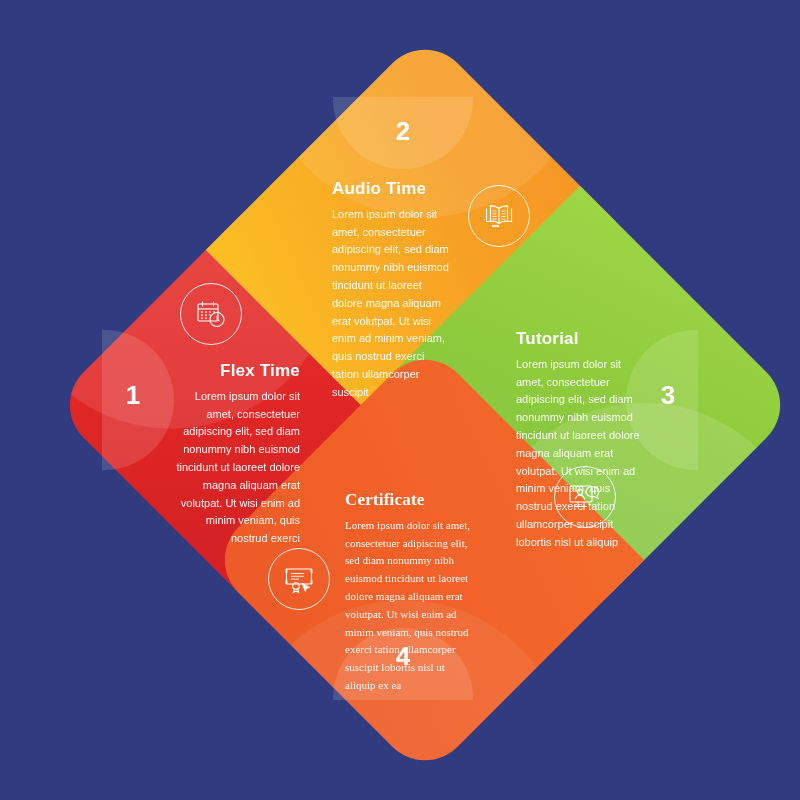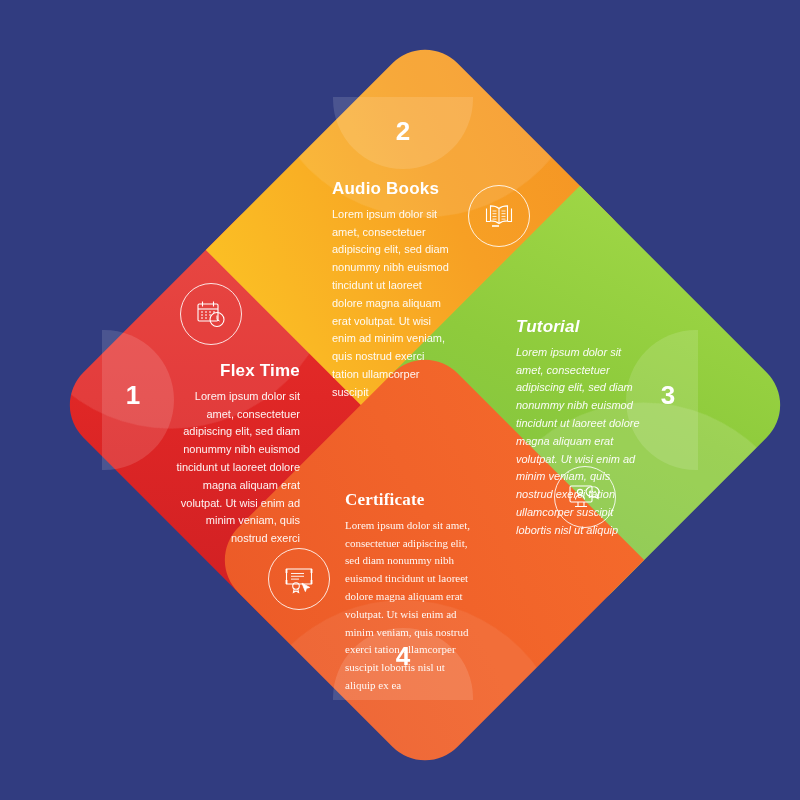--- a/index.html
+++ b/index.html
@@ -87,21 +87,21 @@
     font-size: 11px;
     line-height: 1.62;
     margin: 0;
     color: rgba(255,255,255,.94);
     font-weight: normal;
   }
 
   
   #content-1 { left: 176px; top: 362px; width: 124px; text-align: right; }
   #content-2 { left: 332px; top: 180px; width: 118px; }
-  #content-3 { left: 516px; top: 318px; width: 124px; font-style: italic; }
+  #content-3 { left: 516px; top: 330px; width: 124px; }
   #content-4 { left: 345px; top: 491px; width: 126px; font-family: Liberation Serif, serif; }
 
   
   .icon-badge {
     position: absolute;
     width: 60px; height: 60px;
     border: 1.4px solid rgba(255,255,255,.85);
     border-radius: 50%;
     display: flex;
     align-items: center;
@@ -256,21 +256,21 @@
       <path d="M20 21.2l7.6 4.2-3.2.9-1 3.2z" fill="#ffffff" stroke-width=".9"></path>
     </svg>
   </div>
 
   <div class="content" id="content-1">
     <div class="panel-title">Flex Time</div>
     <div class="panel-body">Lorem ipsum dolor sit amet, consectetuer adipiscing elit, sed diam nonummy nibh euismod tincidunt ut laoreet dolore magna aliquam erat volutpat. Ut wisi enim ad minim veniam, quis nostrud exerci</div>
   </div>
 
   <div class="content" id="content-2">
-    <div class="panel-title">Audio Books</div>
+    <div class="panel-title">Audio Time</div>
     <div class="panel-body">Lorem ipsum dolor sit amet, consectetuer adipiscing elit, sed diam nonummy nibh euismod tincidunt ut laoreet dolore magna aliquam erat volutpat. Ut wisi enim ad minim veniam, quis nostrud exerci tation ullamcorper suscipit</div>
   </div>
 
   <div class="content" id="content-3">
     <div class="panel-title">Tutorial</div>
     <div class="panel-body">Lorem ipsum dolor sit amet, consectetuer adipiscing elit, sed diam nonummy nibh euismod tincidunt ut laoreet dolore magna aliquam erat volutpat. Ut wisi enim ad minim veniam, quis nostrud exerci tation ullamcorper suscipit lobortis nisl ut aliquip</div>
   </div>
 
   <div class="content" id="content-4">
     <div class="panel-title">Certificate</div>

